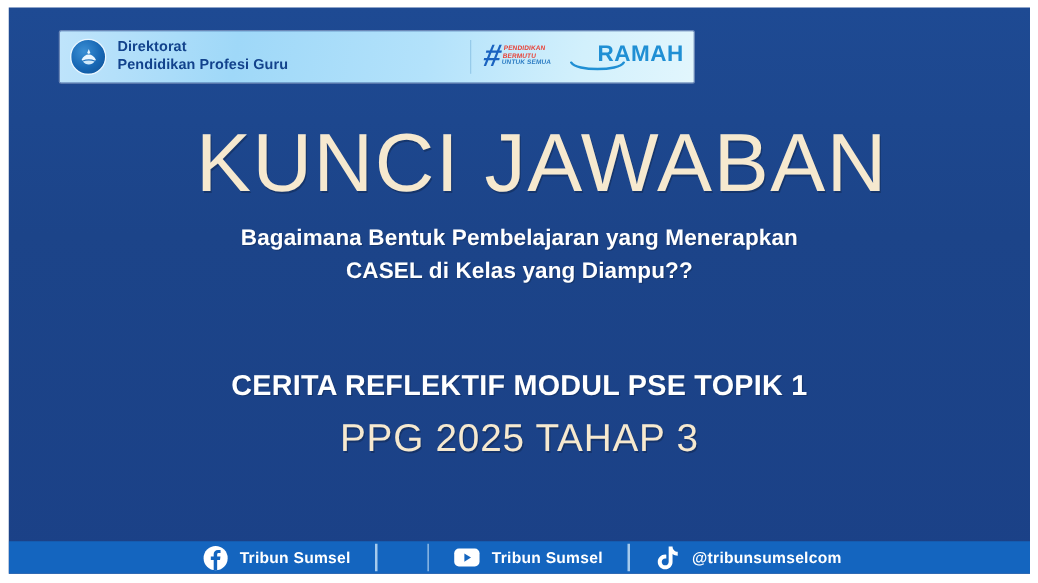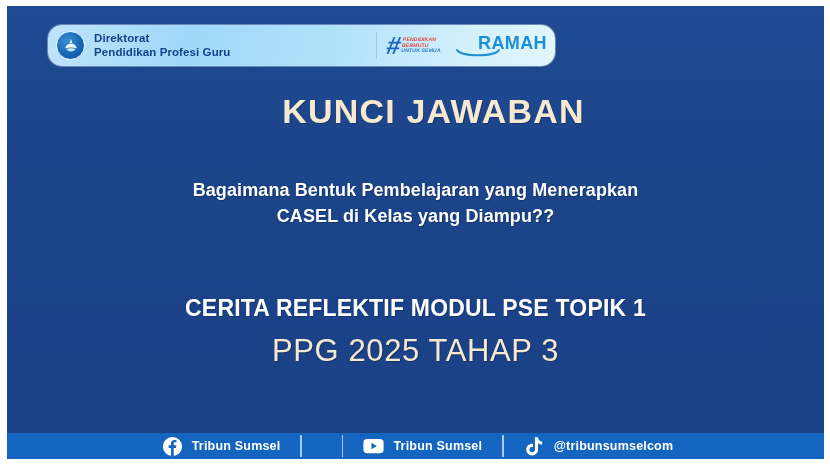--- a/index.html
+++ b/index.html
@@ -32,21 +32,21 @@
     overflow: hidden;
   }
 
   
   .banner {
     position: absolute;
     left: 41px;
     top: 19px;
     width: 507px;
     height: 41px;
-    border-radius: 14px;
+    border-radius: 1px;
     background: linear-gradient(100deg, #bfe4fb 0%, #9fd8f8 28%, #b3e2fb 58%, #d2f0fc 82%, #e2f6fd 100%);
     box-shadow: 0 0 0 1px rgba(255,255,255,0.35);
     display: flex;
     align-items: center;
     box-sizing: border-box;
     padding: 0 8px 0 8px;
   }
 
   .ministry-logo {
     width: 27px;
@@ -136,22 +136,22 @@
   }
 
   
   .main-title {
     position: absolute;
     top: 86px;
     left: 0;
     right: 0;
     text-align: center;
     color: #f6e9cf;
-    font-size: 34px;
-    font-weight: bold;
+    font-size: 66px;
+    font-weight: normal;
     letter-spacing: 1.2px;
     text-shadow: 1px 1px 0 rgba(0,0,0,0.22);
     padding-left: 36px;
   }
 
   .question {
     position: absolute;
     top: 172px;
     left: 36px;
     right: 36px;

